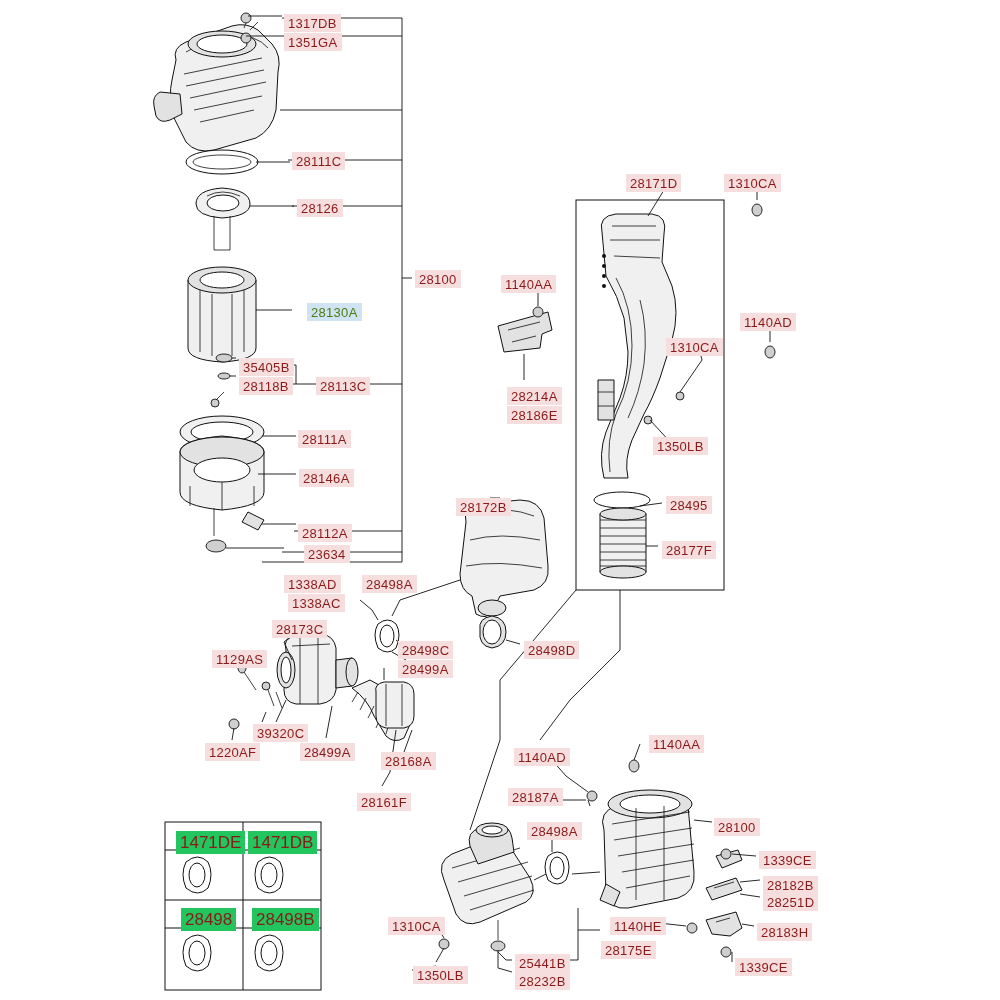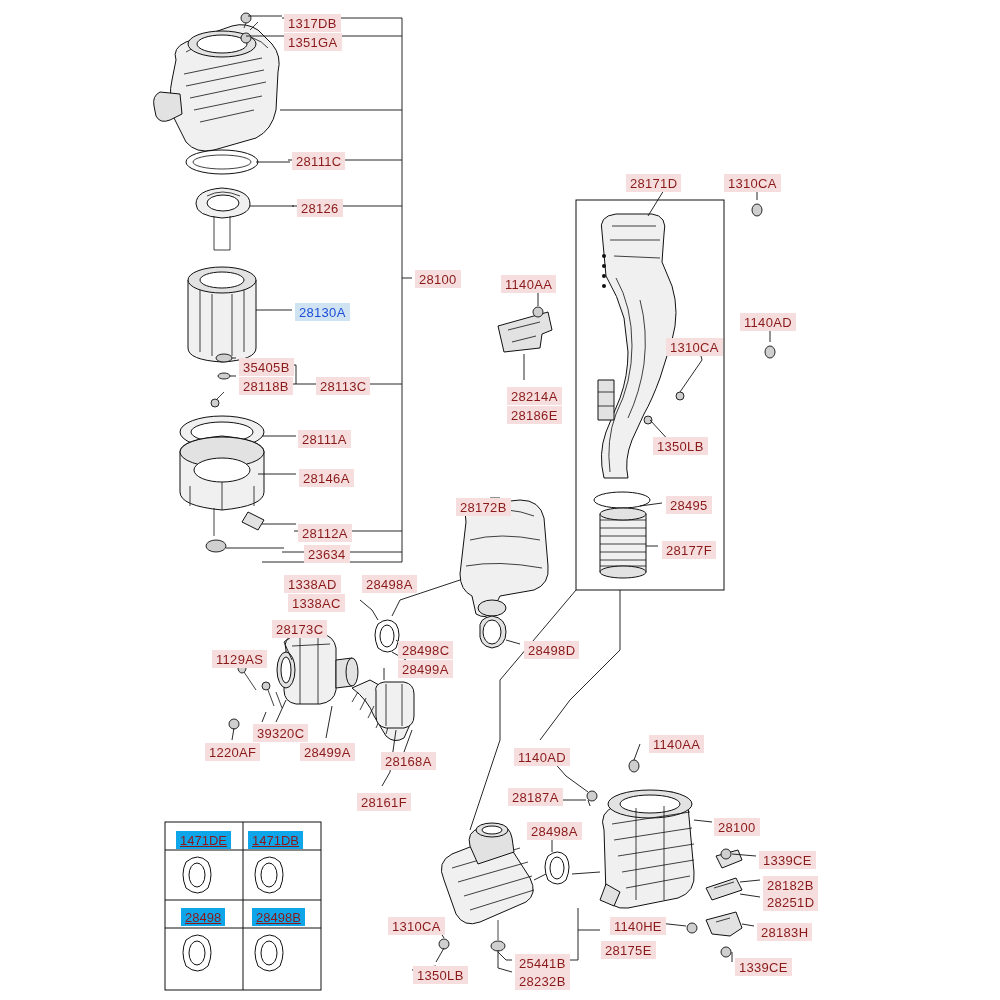--- a/index.html
+++ b/index.html
@@ -32,30 +32,30 @@
     font-size: 13px;
     line-height: 15px;
     padding: 2px 4px 1px 4px;
     white-space: nowrap;
     letter-spacing: 0.3px;
     font-family: "Liberation Sans", sans-serif;
     box-sizing: border-box;
   }
   .label.sel {
     background: #cfe3f3;
-    color: #1d4ed8;
+    color: #4d7c0f;
+    margin-left: 12px;
   }
   .tbl-cell {
     position: absolute;
-    font-size: 13px;
+    font-size: 17px;
     color: #8a1a1a;
-    background: #0ea5e9;
+    background: #22c55e;
     padding: 2px 4px 1px 4px;
     white-space: nowrap;
-    text-decoration: underline;
   }
 </style>
 </head>
 <body>
 
 <div id="stage">
 
   <svg id="art" viewBox="0 0 1000 1000" xmlns="http://www.w3.org/2000/svg">
     <defs>
       <style>

